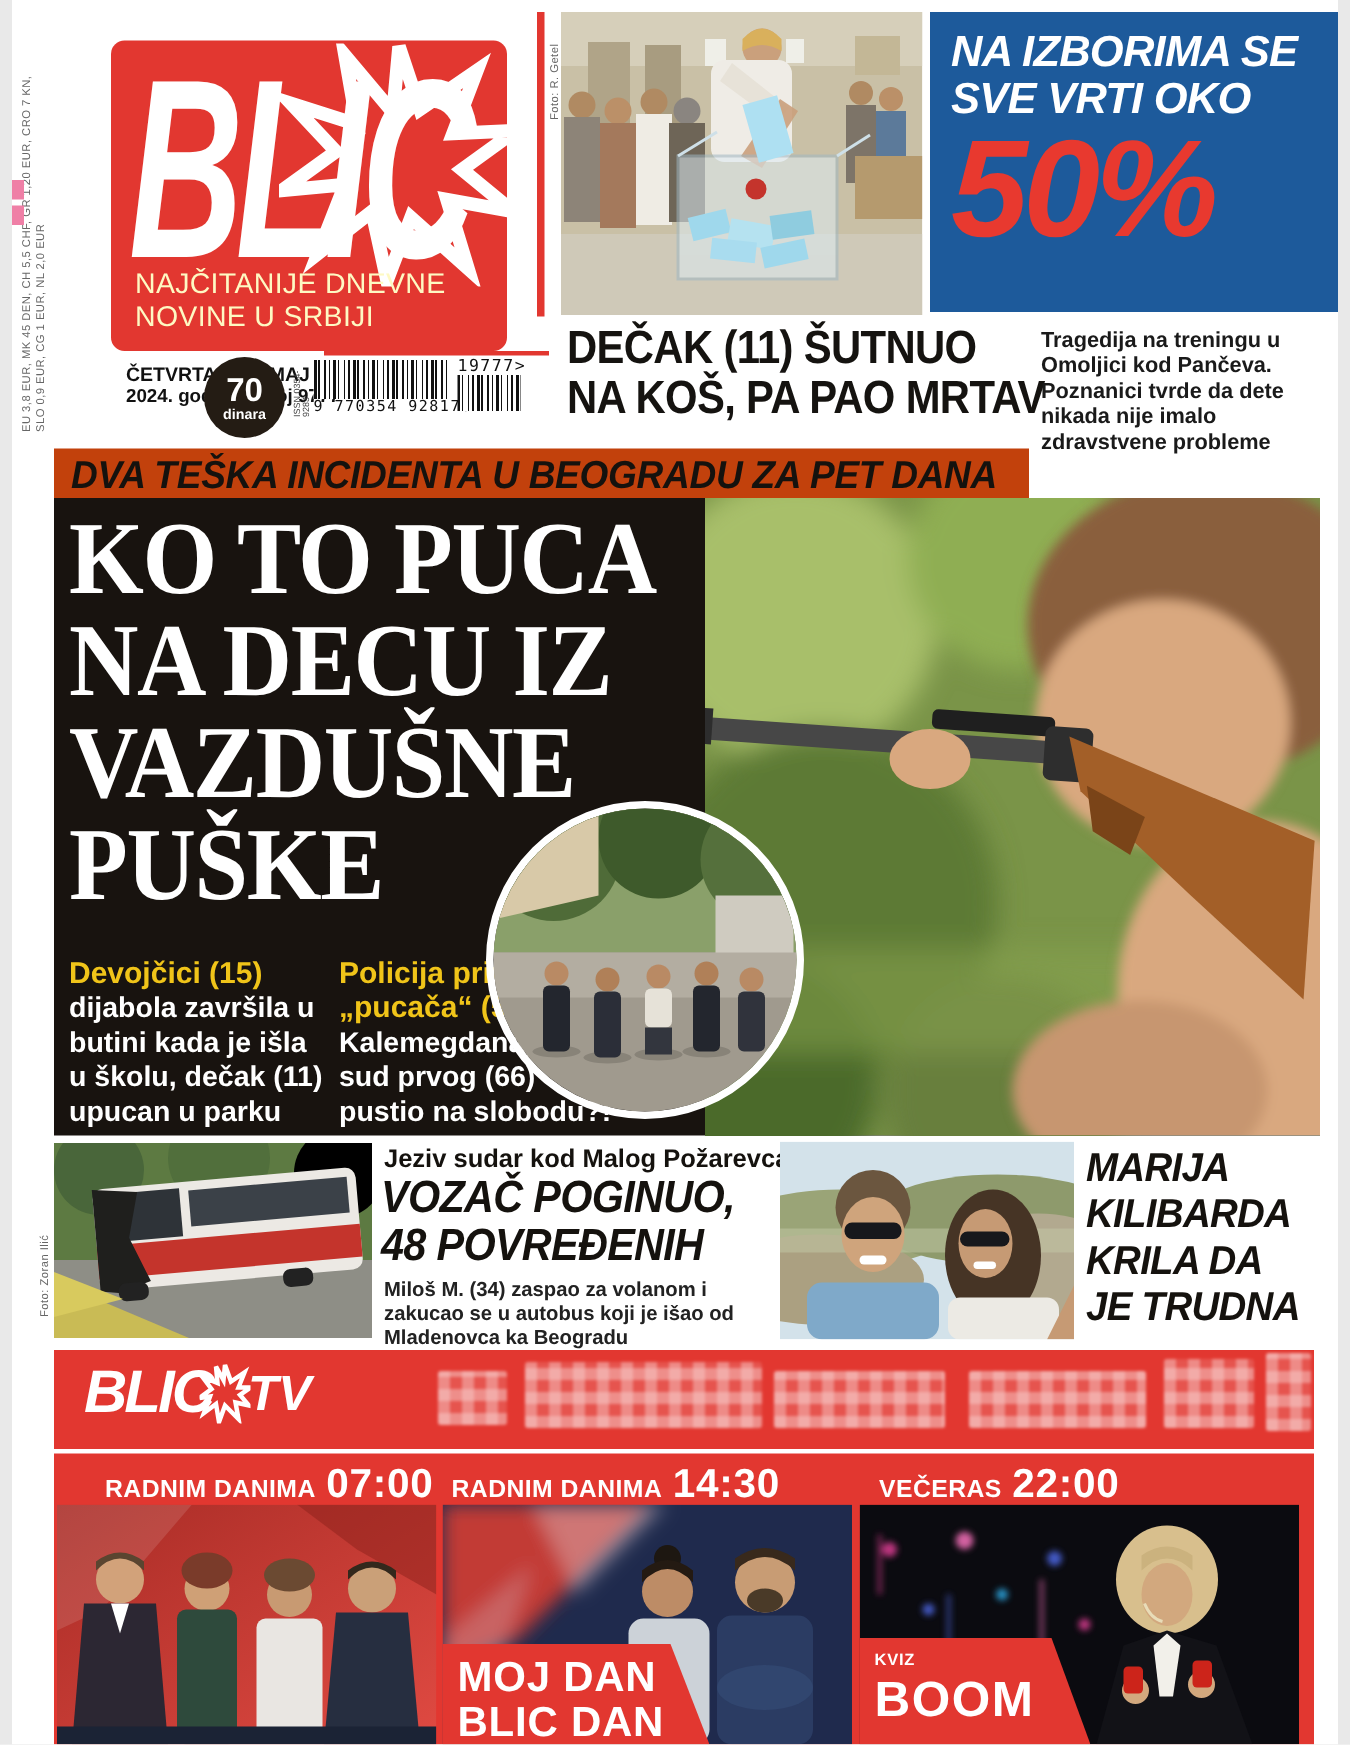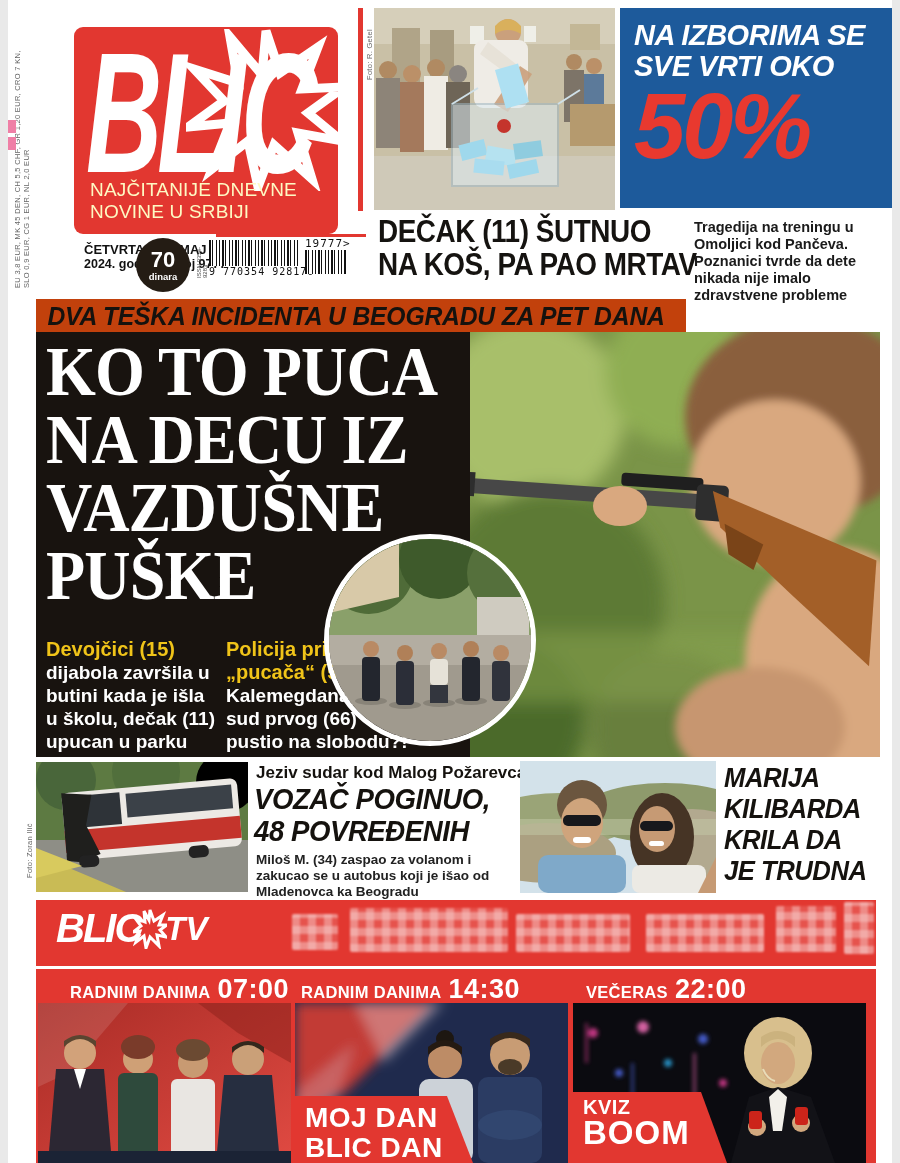--- a/index.html
+++ b/index.html
@@ -41,21 +41,21 @@
   .tv-bg { background:#e23730; }
   .tv-logo { display:flex; align-items:center; color:#fff; font-style:italic; font-weight:900; }
   .tv-logo .a { font-size:40px; letter-spacing:-2px; }
   .tv-logo .b { font-size:33px; margin-left:2px; }
   .sched { display:flex; align-items:baseline; color:#fff;text-align:right; }
   .sched .lab { font-size:16.5px; font-weight:600; letter-spacing:.3px; }
   .sched .tim { font-size:27px; font-weight:800; margin-left:7px; letter-spacing:.5px; }
   .badge { background:#e23730; color:#fff; clip-path:polygon(0 0, calc(100% - 26px) 0, 100% 100%, 0 100%); padding:7px 10px; }
   .badge .t { font-weight:800; font-size:26px; line-height:28px; letter-spacing:.5px; }
   .badge2 .t { font-size:28px; line-height:30px; }
-  .badge .kv { font-weight:700; font-size:20px; line-height:17px; letter-spacing:.5px; }
+  .badge .kv { font-weight:700; font-size:11px; line-height:17px; letter-spacing:.5px; }
   .badge .bm { font-weight:800; font-size:33px; line-height:34px; letter-spacing:1px; }
   .pix { background-image:
       repeating-linear-gradient(0deg, rgba(255,255,255,.55) 0 8px, rgba(255,255,255,.12) 8px 16px),
       repeating-linear-gradient(90deg, rgba(255,255,255,.5) 0 8px, rgba(255,255,255,.08) 8px 16px);
       filter:blur(1.2px); opacity:.75; border-radius:2px; }
   .whline { background:#fff; }
   .pinkmark { background:#ef7fa6; }
   svg { display:block; }
 </style>
 </head>

